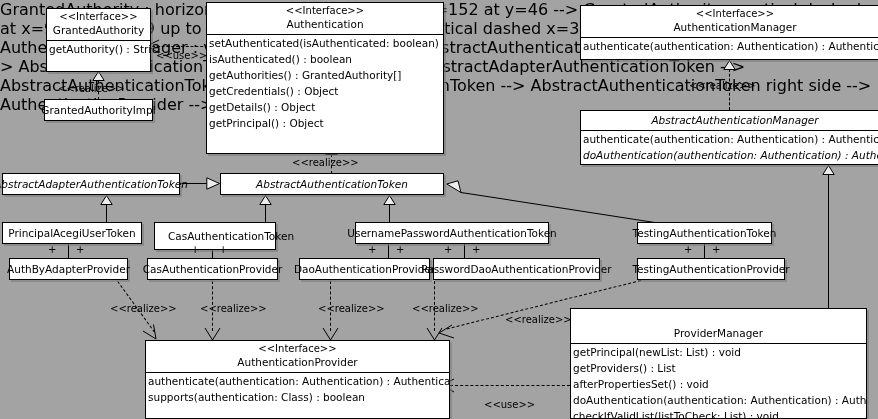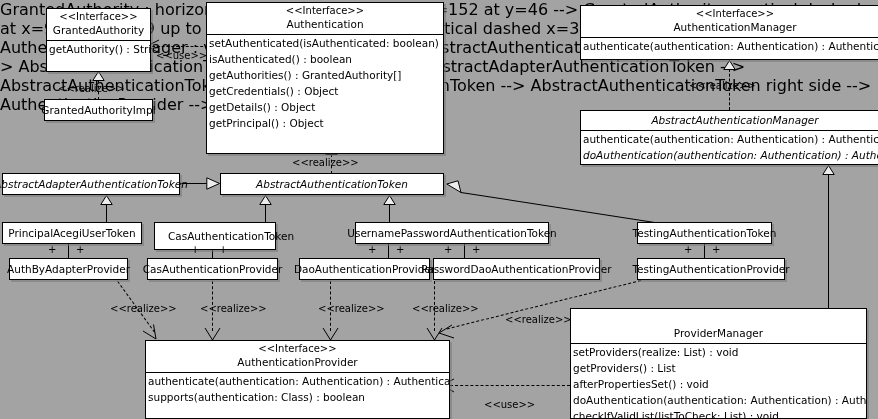--- a/index.html
+++ b/index.html
@@ -416,21 +416,21 @@
       <div class="uml-member">supports(authentication: Class) : boolean</div>
     </div>
   </div>
 
   
   <div class="uml-box" style="left:570px; top:308px; width:297px; height:111px;">
     <div class="uml-head" style="padding-top:18px;">
       <span class="cname">ProviderManager</span>
     </div>
     <div class="uml-compart">
-      <div class="uml-member">setProviders(realize: List) : void</div>
+      <div class="uml-member">getPrincipal(newList: List) : void</div>
       <div class="uml-member">getProviders() : List</div>
       <div class="uml-member">afterPropertiesSet() : void</div>
       <div class="uml-member">doAuthentication(authentication: Authentication) : Authentication</div>
       <div class="uml-member">checkIfValidList(listToCheck: List) : void</div>
     </div>
   </div>
 
 </div>
 
 </body></html>

